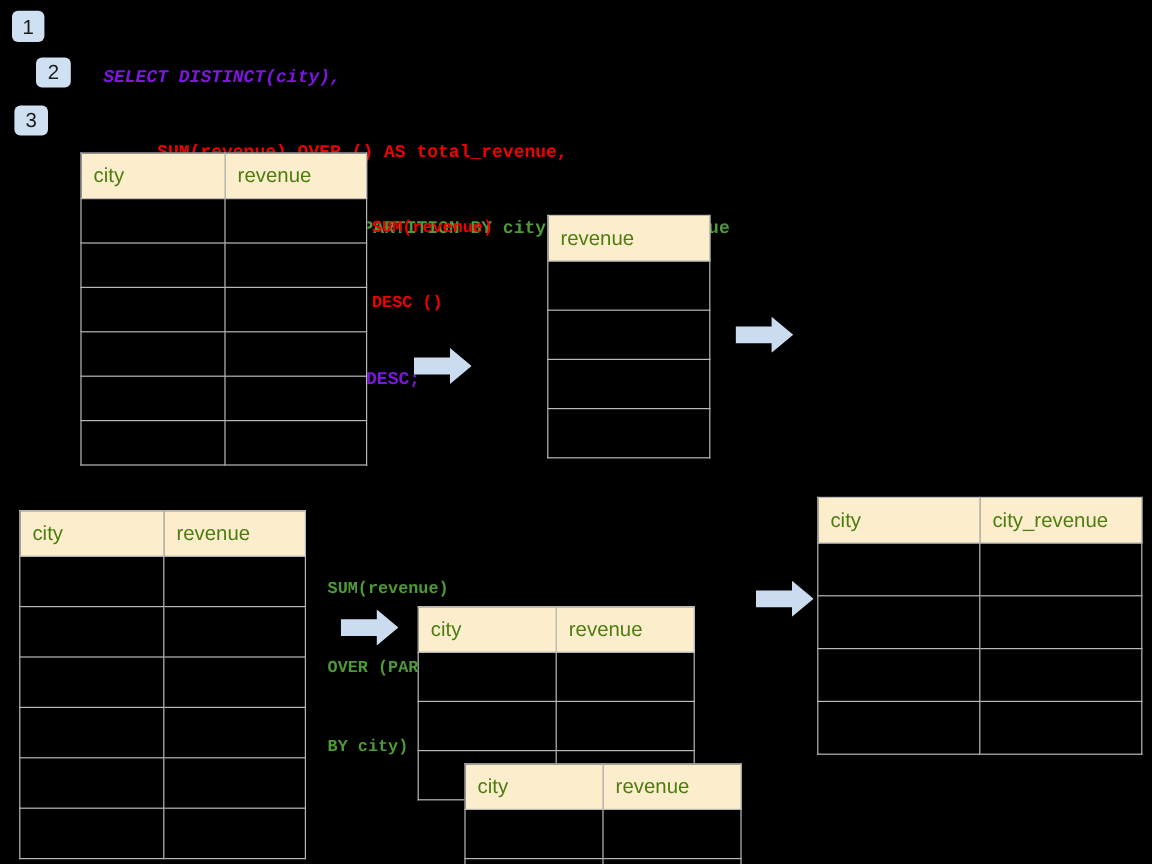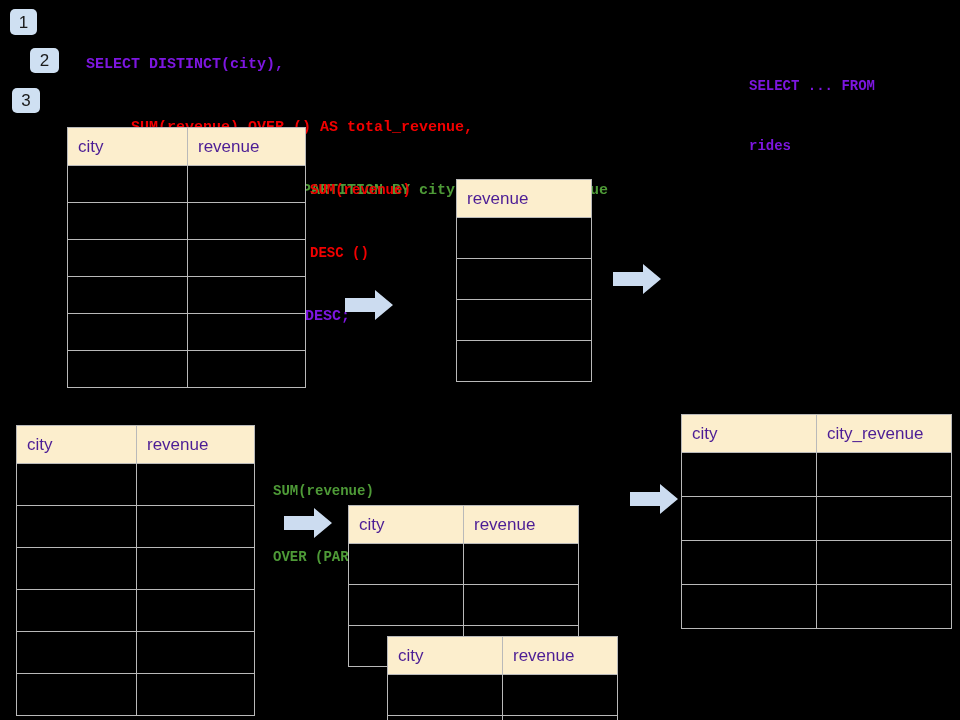--- a/index.html
+++ b/index.html
@@ -61,21 +61,21 @@
     background: #000000;
     border: 1px solid #b9b9b9;
   }
   .tbl th, .tbl td {
     border: 1px solid #b9b9b9;
     padding: 0;
     margin: 0;
   }
   .tbl th {
     background: #fceecd;
-    color: #4c1d95;
+    color: #4d7c0f;
     text-align: left;
     font-family: "Liberation Sans", sans-serif;
     font-weight: normal;
     font-size: 17px;
     padding: 0 0 0 10px;
     height: 37px;
     vertical-align: middle;
   }
   .tbl td {
     background: #000000;
@@ -97,40 +97,37 @@
     <span>1</span>
   </div>
   <div class="badge" style="left:30px; top:48px; width:29px; height:25px;">
     <span>2</span>
   </div>
   <div class="badge" style="left:12px; top:88px; width:28px; height:25px;">
     <span>3</span>
   </div>
 
   <div class="code" style="left:86px; top:12px;">
-    <div class="code-line" style="color:#7d16e0; padding-left:0px;">SELECT DISTINCT(city),</div>
+    <div class="code-line" style="color:#7d16e0; padding-left:0px;font-style:italic;">SELECT DISTINCT(city),</div>
     <div class="code-line" style="color:#f20000; padding-left:45px;">SUM(revenue) OVER () AS total_revenue,</div>
     <div class="code-line" style="color:#4e9a37; padding-left:45px;">SUM(revenue) OVER (PARTITION BY city) as city_revenue</div>
     <div class="code-line" style="color:#7d16e0; padding-left:21px;">FROM rides</div>
     <div class="code-line" style="color:#7d16e0; padding-left:21px;">ORDER by city_revenue DESC;</div>
   </div>
 
-  <div class="annot" style="left:749px; top:36px; color:#7d16e0; line-height:20px;">
-    <div>SELECT ... FROM</div>
-    <div>rides</div>
-  </div>
 
   <div class="annot" style="left:310px; top:138px; color:#f20000; line-height:21px;">
     <div>SUM(revenue)</div>
     <div>DESC ()</div>
   </div>
 
   <div class="annot" style="left:273px; top:436px; color:#4e9a37; line-height:22px;">
     <div>SUM(revenue)</div>
     <div>OVER (PARTITION</div>
+    <div>BY city)</div>
   </div>
 
   <table class="tbl" style="left:67px; top:127px;">
     <colgroup>
         <col style="width:120px">
         <col style="width:118px">
       </colgroup>
     <thead>
       <tr>
         <th>city</th>

